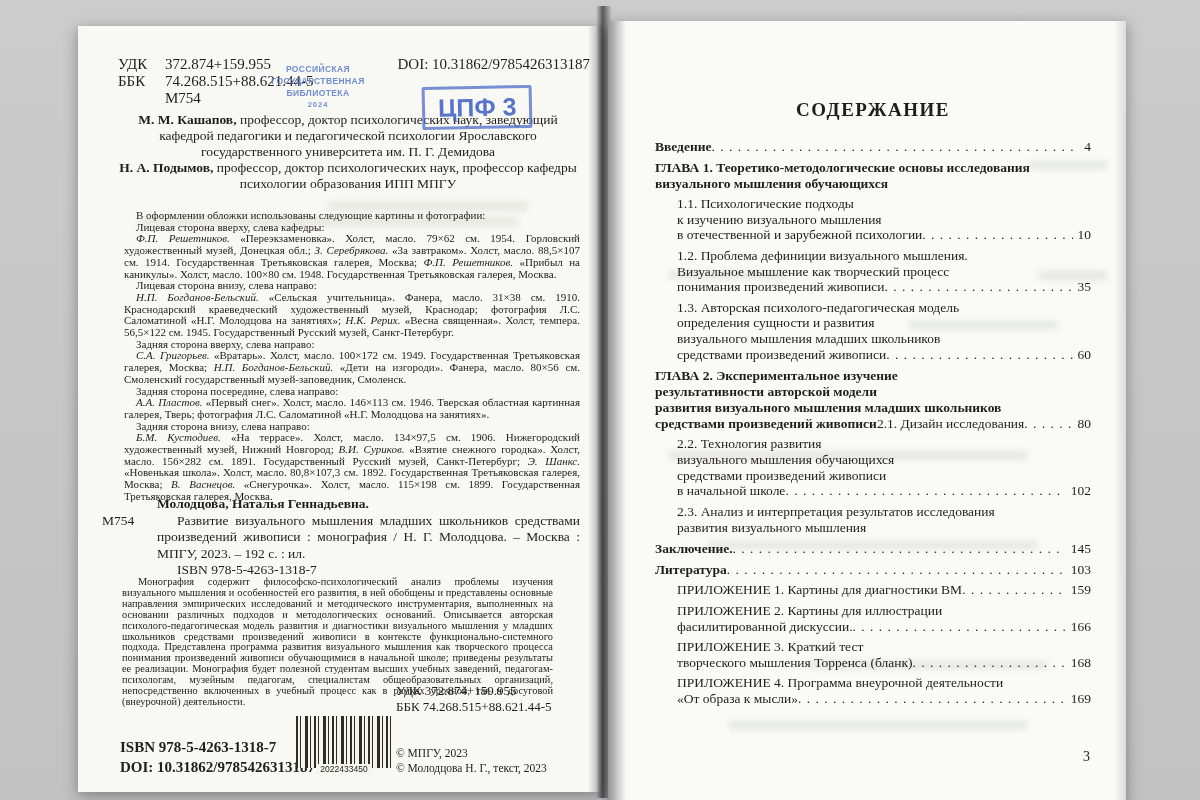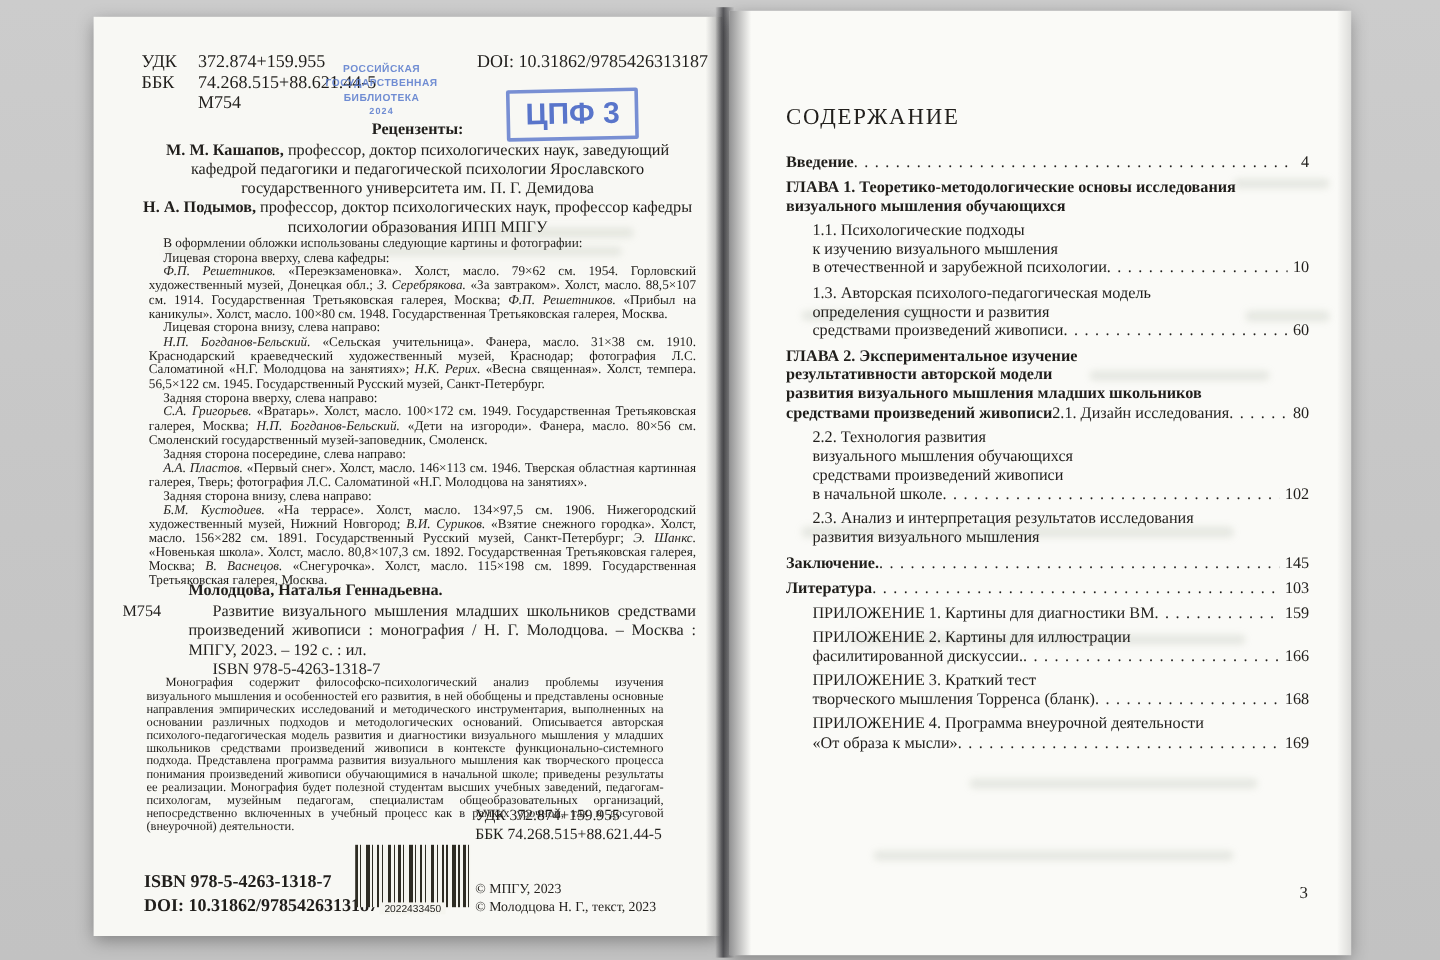--- a/index.html
+++ b/index.html
@@ -6,21 +6,21 @@
   body{
     width:1200px;height:800px;overflow:hidden;
     background:#c7c7c7;
     font-family:"Liberation Serif","DejaVu Serif",serif;
     color:#201e1b;
   }
   .scene{position:relative;width:1200px;height:800px;
     background:linear-gradient(180deg,#cccccc 0%,#c6c6c6 55%,#c2c2c2 100%);}
 
   
-  .page{position:absolute;background:#f8f8f4;box-shadow:0 4px 14px rgba(0,0,0,0.35);}
+  .page{position:absolute;background:#f8f8f4;box-shadow:0 4px 14px rgba(0,0,0,0.35);margin-top:12px;}
   .page-left{left:78px;top:14px;width:524px;height:766px;}
   .page-right{left:608px;top:9px;width:518px;height:787px;background:#fafaf7;}
   .page-left::after{content:"";position:absolute;right:0;top:0;bottom:0;width:14px;
     background:linear-gradient(90deg,rgba(0,0,0,0) 0%,rgba(30,30,36,0.38) 100%);pointer-events:none;}
   .page-right::before{content:"";position:absolute;left:0;top:0;bottom:0;width:18px;
     background:linear-gradient(90deg,rgba(22,22,28,0.45) 0%,rgba(0,0,0,0) 100%);pointer-events:none;z-index:4;}
   .page-right::after{content:"";position:absolute;right:0;top:0;bottom:0;width:12px;
     background:linear-gradient(270deg,rgba(0,0,0,0.12) 0%,rgba(0,0,0,0) 100%);pointer-events:none;}
   .spine{position:absolute;left:596px;top:6px;width:16px;height:792px;
     background:linear-gradient(90deg,rgba(0,0,0,0) 0%,rgba(12,12,18,0.6) 42%,rgba(12,12,18,0.4) 62%,rgba(0,0,0,0) 100%);}
@@ -69,22 +69,22 @@
   .barcode-bars{width:96px;height:52px;
     background:repeating-linear-gradient(90deg,
       #2e2c23 0px,#2e2c23 2px,#f5f5ef 2px,#f5f5ef 4px,
       #2e2c23 4px,#2e2c23 5px,#f5f5ef 5px,#f5f5ef 9px,
       #2e2c23 9px,#2e2c23 12px,#f5f5ef 12px,#f5f5ef 14px,
       #2e2c23 14px,#2e2c23 15px,#f5f5ef 15px,#f5f5ef 18px);}
   .barcode-num{position:absolute;left:50%;transform:translateX(-50%);bottom:0;
     background:#f5f5ef;font-family:Liberation Sans, sans-serif;font-size:8.5px;padding:0 4px;}
 
   
-  .toc-title{position:absolute;top:78px;left:47px;width:436px;text-align:left;
-    font-weight:normal;font-size:19px;letter-spacing:1.5px;}
+  .toc-title{position:absolute;top:78px;left:47px;width:436px;text-align:center;
+    font-weight:bold;font-size:19px;letter-spacing:1.5px;}
   .toc{position:absolute;top:112px;left:47px;width:436px;font-size:13.5px;line-height:15.8px;}
   .toc-entry{margin-top:4.5px;}
   .toc-entry.bold{font-weight:bold;margin-top:5.5px;}
   .toc-entry.ind{padding-left:22px;}
   .toc-line{white-space:nowrap;}
   .toc-line.last{display:flex;align-items:baseline;}
   .toc-suffix{font-weight:normal;}
   .toc-leader{flex:1;min-width:6px;overflow:hidden;white-space:nowrap;
     font-weight:normal;letter-spacing:1px;}
   .toc-leader::before{content:" . . . . . . . . . . . . . . . . . . . . . . . . . . . . . . . . . . . . . . . . . . . . . . . . . . . . . . . . . . . . . . . . . . . . . . . . . . . .";}
@@ -126,21 +126,20 @@
     <div class="stamp-lib">
       <div>РОССИЙСКАЯ</div>
       <div>ГОСУДАРСТВЕННАЯ</div>
       <div>БИБЛИОТЕКА</div>
       <div class="yr">2024</div>
     </div>
 
     <div class="stamp-box">ЦПФ 3</div>
 
     <div class="reviewers">
-      <div class="rev-heading">Рецензенты:</div>
       <div class="rev-item"><b>М. М. Кашапов,</b><span> профессор, доктор психологических наук, заведующий кафедрой педагогики и педагогической психологии Ярославского государственного университета им. П. Г. Демидова</span></div>
       <div class="rev-item"><b>Н. А. Подымов,</b><span> профессор, доктор психологических наук, профессор кафедры психологии образования ИПП МПГУ</span></div>
     </div>
 
     <div class="credits" id="credits">
       <div class="credits-heading">В оформлении обложки использованы следующие картины и фотографии:</div>
     <div class="credit-label">Лицевая сторона вверху, слева кафедры:</div>
         <div class="credit-par"><span class="it">Ф.П. Решетников.</span><span> «Переэкзаменовка». Холст, масло. 79×62 см. 1954. Горловский художественный музей, Донецкая обл.; </span><span class="it">З. Серебрякова.</span><span> «За завтраком». Холст, масло. 88,5×107 см. 1914. Государственная Третьяковская галерея, Москва; </span><span class="it">Ф.П. Решетников.</span><span> «Прибыл на каникулы». Холст, масло. 100×80 см. 1948. Государственная Третьяковская галерея, Москва.</span></div>
         <div class="credit-label">Лицевая сторона внизу, слева направо:</div>
         <div class="credit-par"><span class="it">Н.П. Богданов-Бельский.</span><span> «Сельская учительница». Фанера, масло. 31×38 см. 1910. Краснодарский краеведческий художественный музей, Краснодар; фотография Л.С. Саломатиной «Н.Г. Молодцова на занятиях»; </span><span class="it">Н.К. Рерих.</span><span> «Весна священная». Холст, темпера. 56,5×122 см. 1945. Государственный Русский музей, Санкт-Петербург.</span></div>
@@ -215,22 +214,32 @@
         <div class="toc-entry ind">
           <div class="toc-line"><span class="toc-text">1.1. Психологические подходы</span></div>
           <div class="toc-line"><span class="toc-text">к изучению визуального мышления</span></div>
           <div class="toc-line last">
             <span class="toc-text">в отечественной и зарубежной психологии</span>
             <span class="toc-leader"></span>
             <span class="toc-page">10</span>
           </div>
         </div>
         <div class="toc-entry ind">
+          <div class="toc-line"><span class="toc-text">1.2. Проблема дефиниции визуального мышления.</span></div>
+          <div class="toc-line"><span class="toc-text">Визуальное мышление как творческий процесс</span></div>
+          <div class="toc-line last">
+            <span class="toc-text">понимания произведений живописи</span>
+            <span class="toc-leader"></span>
+            <span class="toc-page">35</span>
+          </div>
+        </div>
+        <div class="toc-entry ind">
           <div class="toc-line"><span class="toc-text">1.3. Авторская психолого-педагогическая модель</span></div>
           <div class="toc-line"><span class="toc-text">определения сущности и развития</span></div>
+          <div class="toc-line"><span class="toc-text">визуального мышления младших школьников</span></div>
           <div class="toc-line last">
             <span class="toc-text">средствами произведений живописи</span>
             <span class="toc-leader"></span>
             <span class="toc-page">60</span>
           </div>
         </div>
         <div class="toc-entry bold">
           <div class="toc-line"><span class="toc-text">ГЛАВА 2. Экспериментальное изучение</span></div>
           <div class="toc-line"><span class="toc-text">результативности авторской модели</span></div>
           <div class="toc-line"><span class="toc-text">развития визуального мышления младших школьников</span></div>

